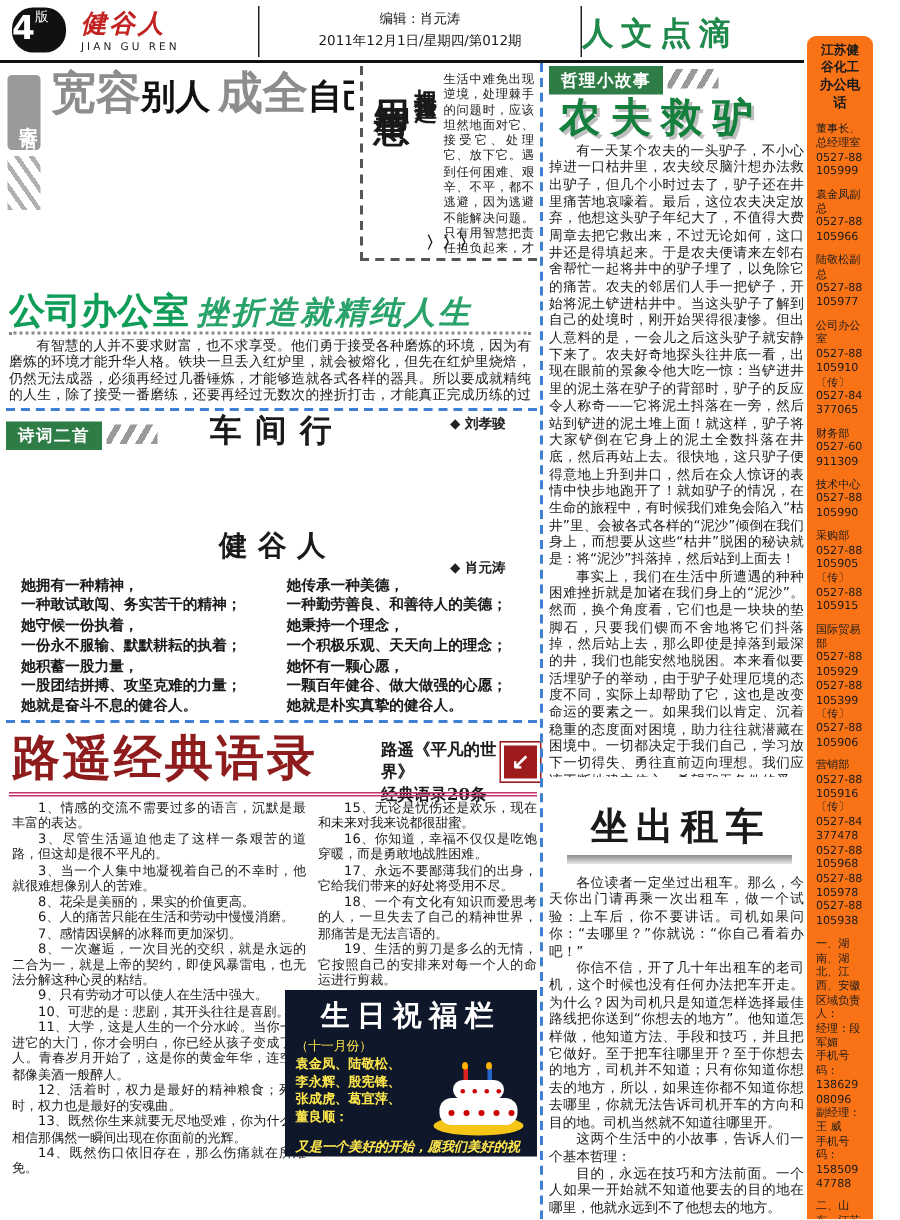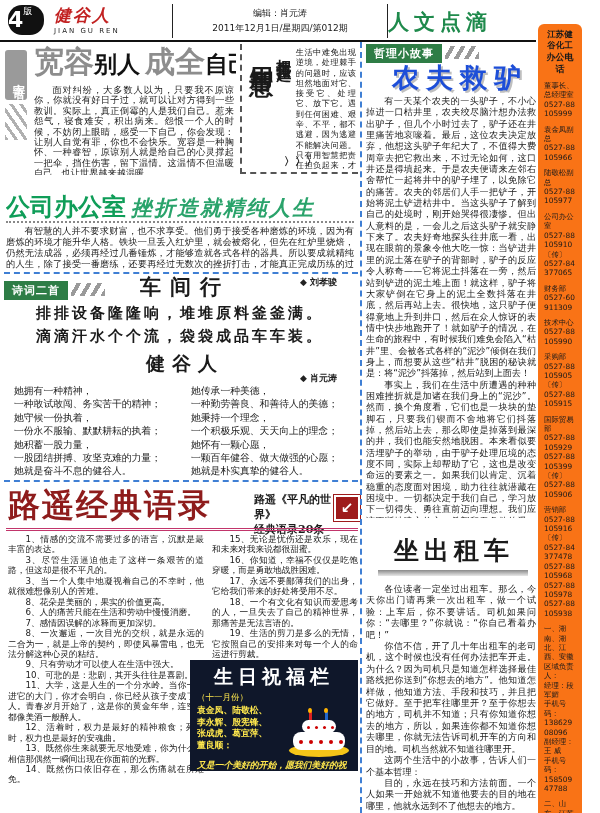--- a/index.html
+++ b/index.html
@@ -51,21 +51,21 @@
   .bl-body{position:absolute;left:6px;top:225px;width:348px;height:45px;font-size:9.2px;line-height:11px;text-align:justify;text-indent:2em;overflow:hidden;}
   .hdiv{position:absolute;border-top:2px dashed #3f7fd4;}
 
   
   .poem-tab{position:absolute;left:4px;top:279px;}
   .p1-title{position:absolute;left:105px;top:273px;width:160px;text-align:center;font-size:21px;font-weight:900;letter-spacing:9px;white-space:nowrap;}
   .author{position:absolute;font-size:9px;font-weight:bold;color:#222;}
   .p1-lines{position:absolute;left:18px;top:302px;width:324px;text-align:center;font-size:15px;font-weight:bold;line-height:23px;letter-spacing:3px;font-family:"DejaVu Serif",serif;overflow:hidden;height:48px;}
   .p2-title{position:absolute;left:105px;top:351px;width:160px;text-align:center;font-size:19px;font-weight:900;letter-spacing:7px;white-space:nowrap;}
   .p2-cols{position:absolute;left:14px;top:384px;width:342px;height:94px;display:flex;gap:12px;overflow:hidden;}
-  .p2-col{flex:1;font-size:9.8px;font-weight:normal;line-height:13.4px;font-family:"DejaVu Serif",serif;white-space:nowrap;overflow:hidden;}
+  .p2-col{flex:1;font-size:9.8px;font-weight:bold;line-height:13.4px;font-family:"DejaVu Serif",serif;white-space:nowrap;overflow:hidden;}
 
   
   .q-title{position:absolute;left:8px;top:484px;font-size:32px;font-weight:900;color:#8e1c1c;letter-spacing:2px;font-family:"DejaVu Serif",serif;white-space:nowrap;overflow:hidden;width:244px;}
   .q-sub{position:absolute;left:254px;top:492px;width:82px;font-size:11px;font-weight:bold;line-height:15px;font-family:"DejaVu Serif",serif;}
   .q-arrow{position:absolute;left:334px;top:495px;width:26px;height:26px;background:#9e1b1b;border:2px solid #fff;outline:1px solid #9e1b1b;color:#fff;font-size:15px;font-weight:bold;text-align:center;line-height:22px;}
   .q-rule{position:absolute;left:6px;top:528px;width:352px;border-top:3px double #c2356b;}
   .q-col{position:absolute;top:534px;font-size:8.7px;line-height:10.45px;text-align:justify;overflow:hidden;}
   .q-col p{text-indent:2em;}
   .q-col1{left:8px;width:196px;height:276px;}
   .q-col2{left:212px;width:146px;height:124px;}
@@ -83,21 +83,21 @@
   .cake-dots1{position:absolute;bottom:13px;left:12px;width:4px;height:4px;background:#c00;border-radius:50%;box-shadow:10px 0 0 #c00,20px 0 0 #c00,30px 0 0 #c00,40px 0 0 #c00;}
   .cake-dots2{position:absolute;bottom:28px;left:20px;width:3px;height:3px;background:#c00;border-radius:50%;box-shadow:8px 0 0 #c00,16px 0 0 #c00,24px 0 0 #c00;}
   .candle{position:absolute;width:2.5px;height:9px;bottom:36px;}
   .candle.c1{left:22px;background:#d22;}
   .candle.c2{left:38px;background:#26c;}
   .flame{position:absolute;top:-4px;left:-1px;width:4px;height:5px;background:#ffb300;border-radius:50% 50% 50% 50%/60% 60% 40% 40%;}
   .b-blessing{color:#ffe84d;font-size:8.8px;line-height:12px;font-style:italic;font-weight:bold;margin-top:2px;font-family:"DejaVu Serif",serif;}
 
   
   .story-tab{position:absolute;left:366px;top:42px;}
-  .story-title{position:absolute;left:382px;top:60px;width:156px;text-align:center;font-size:27px;font-weight:900;letter-spacing:7px;color:#1d4ed8;text-shadow:2px 2px 0 #bfbfbf;white-space:nowrap;}
+  .story-title{position:absolute;left:363px;top:60px;width:156px;text-align:center;font-size:27px;font-weight:900;letter-spacing:7px;color:#15803d;text-shadow:2px 2px 0 #bfbfbf;white-space:nowrap;}
   .story-body{position:absolute;left:366px;top:96px;width:170px;height:422px;font-size:9.1px;line-height:11.35px;text-align:justify;overflow:hidden;}
   .story-body p,.taxi-body p{text-indent:2em;}
   .taxi-title{position:absolute;left:384px;top:534px;width:140px;text-align:center;font-size:25px;font-weight:900;letter-spacing:5px;font-family:"DejaVu Serif",serif;white-space:nowrap;}
   .taxi-bar{position:absolute;left:378px;top:570px;width:150px;height:6px;background:linear-gradient(#8a8a8a,#e8e8e8);}
   .taxi-body{position:absolute;left:366px;top:584px;width:170px;height:227px;font-size:9.1px;line-height:11.4px;text-align:justify;overflow:hidden;}
 
   .vdiv{position:absolute;left:360px;top:42px;height:771px;border-left:2px dashed #3f7fd4;}
 </style>
 </head>
 <body>
@@ -174,21 +174,20 @@
 13812409076</div>
       </div>
   </aside>
 
   <div class="jiyu-tab">寄语</div>
   <div class="jiyu-stripes"></div>
   <div class="kr-head">
     <span class="g">宽容</span><span class="b">别人</span>
     <span class="g">成全</span><span class="b">自己</span>
   </div>
-  <div class="kr-body">面对纠纷，大多数人以为，只要我不原谅你，你就没有好日子过，就可以让对方得到一些教训。实际上，真正倒霉的人是我们自己。惹来怨气，寝食难安，积出病来。怨恨一个人的时候，不妨闭上眼睛，感受一下自己，你会发现：让别人自觉有罪，你也不会快乐。宽容是一种胸怀、一种睿智，原谅别人就是给自己的心灵撑起一把伞，挡住伤害，留下温情。这温情不但温暖自己，也让世界越来越温暖。</div>
 
   <div class="wisdom">
     <div class="w-big">用智慧</div>
     <div class="w-mid">把责任担起</div>
     <div class="w-text">生活中难免出现逆境，处理棘手的问题时，应该坦然地面对它、接受它、处理它、放下它。遇到任何困难、艰辛、不平，都不逃避，因为逃避不能解决问题。只有用智慧把责任担负起来，才能真正从困扰的问题中获得解脱。</div>
     <div class="w-arrows">〉〉〉</div>
   </div>
 
   <div class="bl-title">
     <span class="bl-main">公司办公室</span>
@@ -196,25 +195,20 @@
   </div>
   <div class="bl-dots"></div>
   <div class="bl-body">有智慧的人并不要求财富，也不求享受。他们勇于接受各种磨炼的环境，因为有磨炼的环境才能升华人格。铁块一旦丢入红炉里，就会被熔化，但先在红炉里烧焙，仍然无法成器，必须再经过几番锤炼，才能够造就各式各样的器具。所以要成就精纯的人生，除了接受一番磨练，还要再经过无数次的挫折打击，才能真正完成历练的过程。</div>
   <div class="hdiv" style="left:4px;top:272px;width:354px;"></div>
 
   <div class="poem-tab">
     <span class="gtab">诗词二首</span><span class="stripes"></span>
   </div>
   <div class="p1-title">车间行</div>
   <div class="author" style="left:300px;top:276px;">◆ 刘孝骏</div>
-  <div class="p1-lines">
-
-  <div>排排设备隆隆响，堆堆原料釜釜满。</div>
-      <div>滴滴汗水个个流，袋袋成品车车装。</div>
-    </div>
   <div class="p2-title">健谷人</div>
   <div class="author" style="left:300px;top:372px;">◆ 肖元涛</div>
   <div class="p2-cols">
     <div class="p2-col">
 
     <div>她拥有一种精神，</div>
         <div>一种敢试敢闯、务实苦干的精神；</div>
         <div>她守候一份执着，</div>
         <div>一份永不服输、默默耕耘的执着；</div>
         <div>她积蓄一股力量，</div>

